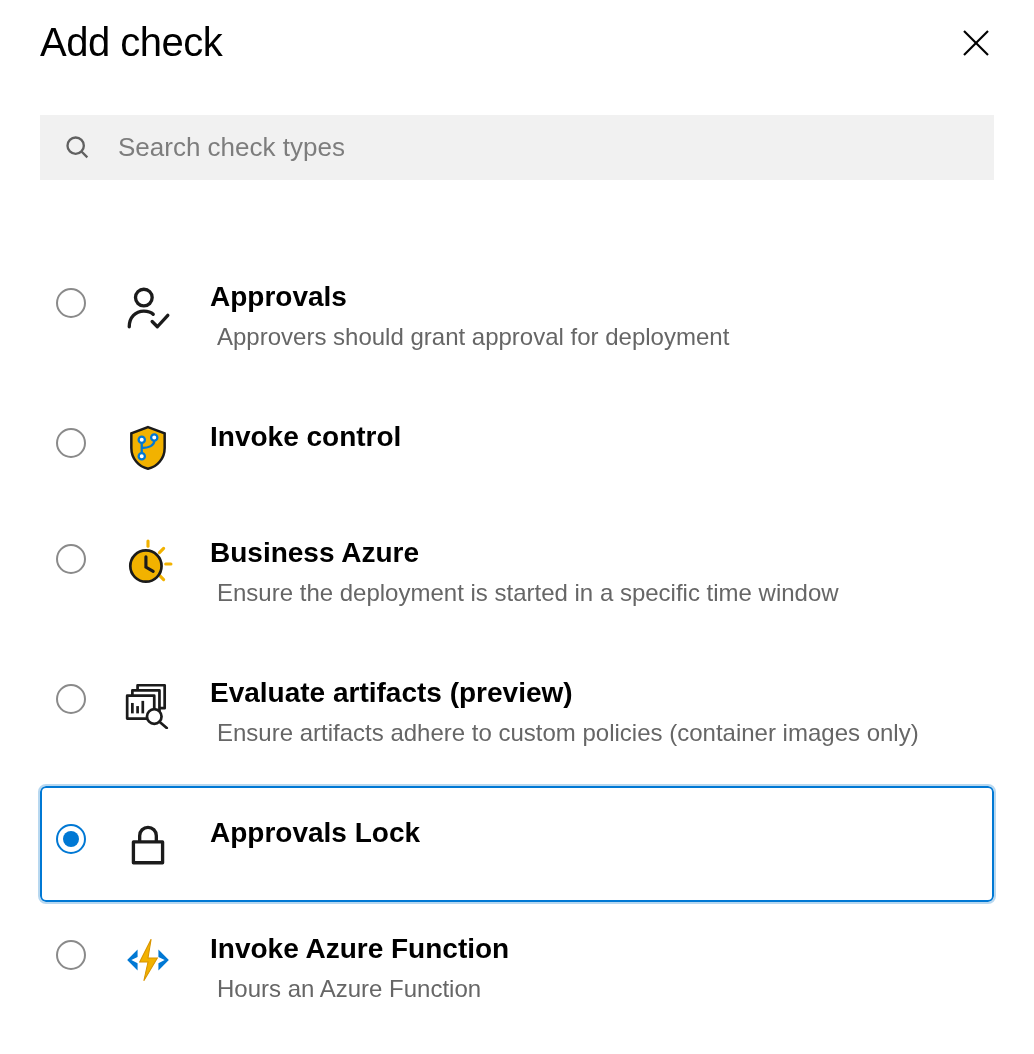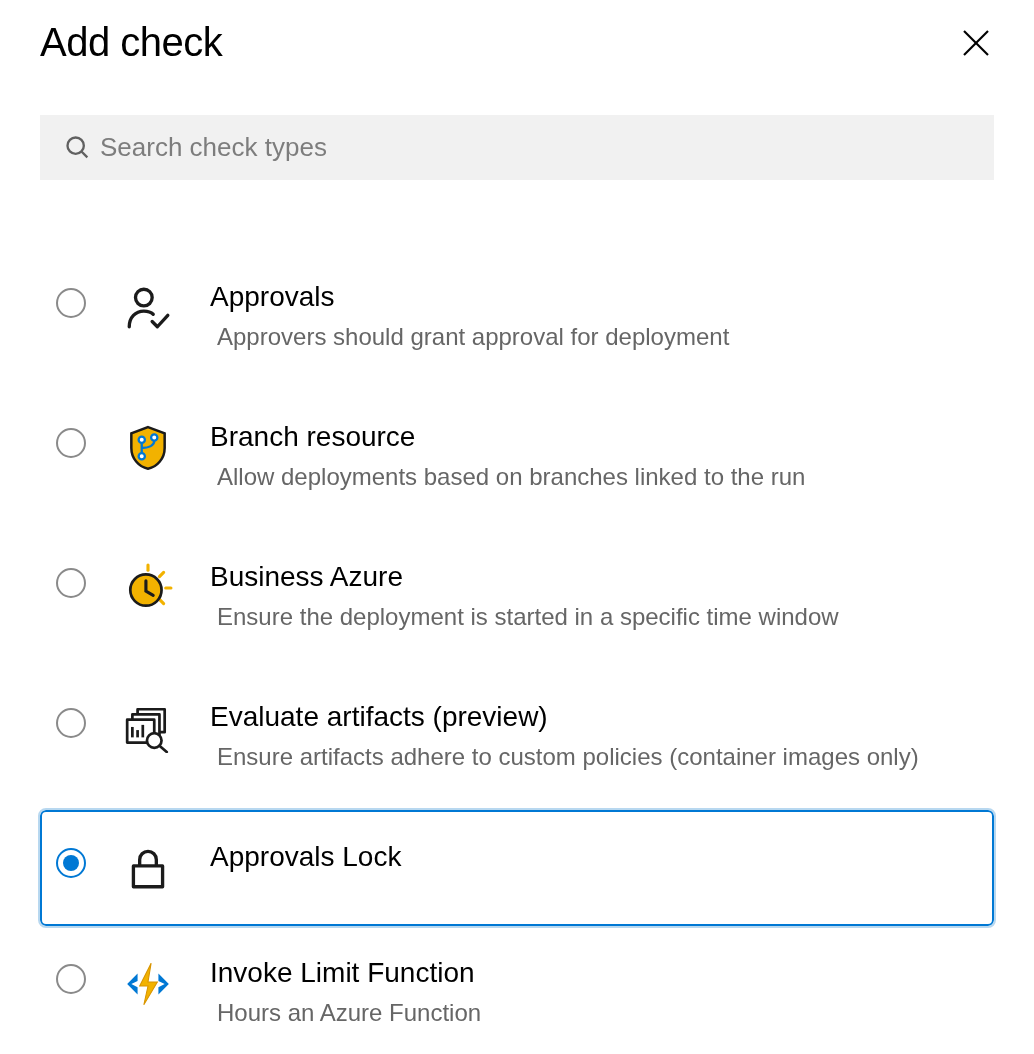--- a/index.html
+++ b/index.html
@@ -31,21 +31,21 @@
     display: flex;
     align-items: center;
     justify-content: center;
   }
   .close svg { width: 36px; height: 36px; }
   .search-box {
     background: #f1f1f1;
     display: flex;
     align-items: center;
     padding: 16px 24px;
-    gap: 6px;
+    gap: 24px;
     margin-bottom: 70px;
   }
   .search-box svg { width: 28px; height: 28px; color: #616161; }
   .search-input {
     flex: 1;
     border: none;
     background: transparent;
     font-size: 26px;
     color: #616161;
     outline: none;
@@ -92,21 +92,21 @@
     height: 56px;
     display: flex;
     align-items: center;
     justify-content: center;
     margin-top: 0;
   }
   .row-icon svg { width: 50px; height: 50px; }
   .row-text { flex: 1; min-width: 0; }
   .row-title {
     font-size: 28px;
-    font-weight: 400;
+    font-weight: 700;
     color: #000;
     margin: 0 0 4px 0;
     line-height: 1.2;
   }
   .row-desc {
     font-size: 24px;
     font-weight: 400;
     color: #666;
     margin: 7px;
     line-height: 1.35;
@@ -157,22 +157,21 @@
       <div class="row-icon">
         <svg viewBox="0 0 48 48">
           <path d="M24 4 L40 10 V24 C40 34 33 42 24 44 C15 42 8 34 8 24 V10 Z" fill="#f2b200" stroke="#1b1b1b" stroke-width="2.4"></path>
           <circle cx="18" cy="16" r="3" fill="#fff" stroke="#0078d4" stroke-width="2.2"></circle>
           <circle cx="18" cy="32" r="3" fill="#fff" stroke="#0078d4" stroke-width="2.2"></circle>
           <circle cx="30" cy="14" r="3" fill="#fff" stroke="#0078d4" stroke-width="2.2"></circle>
           <path d="M18 19v10 M18 24c6 0 12-2 12-7" fill="none" stroke="#0078d4" stroke-width="2.2"></path>
         </svg>
       </div>
       <div class="row-text">
-        <p class="row-title">Branch resource</p>
-        <p class="row-desc">Allow deployments based on branches linked to the run</p>
+        <p class="row-title">Invoke control</p>
       </div>
     </div>
 
     <div class="row">
       <div class="radio"></div>
       <div class="row-icon">
         <svg viewBox="0 0 48 48">
           <g stroke="#f2b200" stroke-width="3" stroke-linecap="round">
             <line x1="24" y1="2" x2="24" y2="7"></line>
             <line x1="39" y1="9" x2="35" y2="13"></line>
@@ -227,19 +226,19 @@
     <div class="row">
       <div class="radio"></div>
       <div class="row-icon">
         <svg viewBox="0 0 48 48">
           <path d="M4 24l10-10v7l-6 3 6 3v7z" fill="#0078d4"></path>
           <path d="M44 24l-10-10v7l6 3-6 3v7z" fill="#0078d4"></path>
           <path d="M27 4 L16 26 h8 l-4 18 L33 22 h-9 z" fill="#f2b200" stroke="#d89400" stroke-width="1"></path>
         </svg>
       </div>
       <div class="row-text">
-        <p class="row-title">Invoke Limit Function</p>
+        <p class="row-title">Invoke Azure Function</p>
         <p class="row-desc">Hours an Azure Function</p>
       </div>
     </div>
 
   </div>
 </div>
 
 </body></html>

